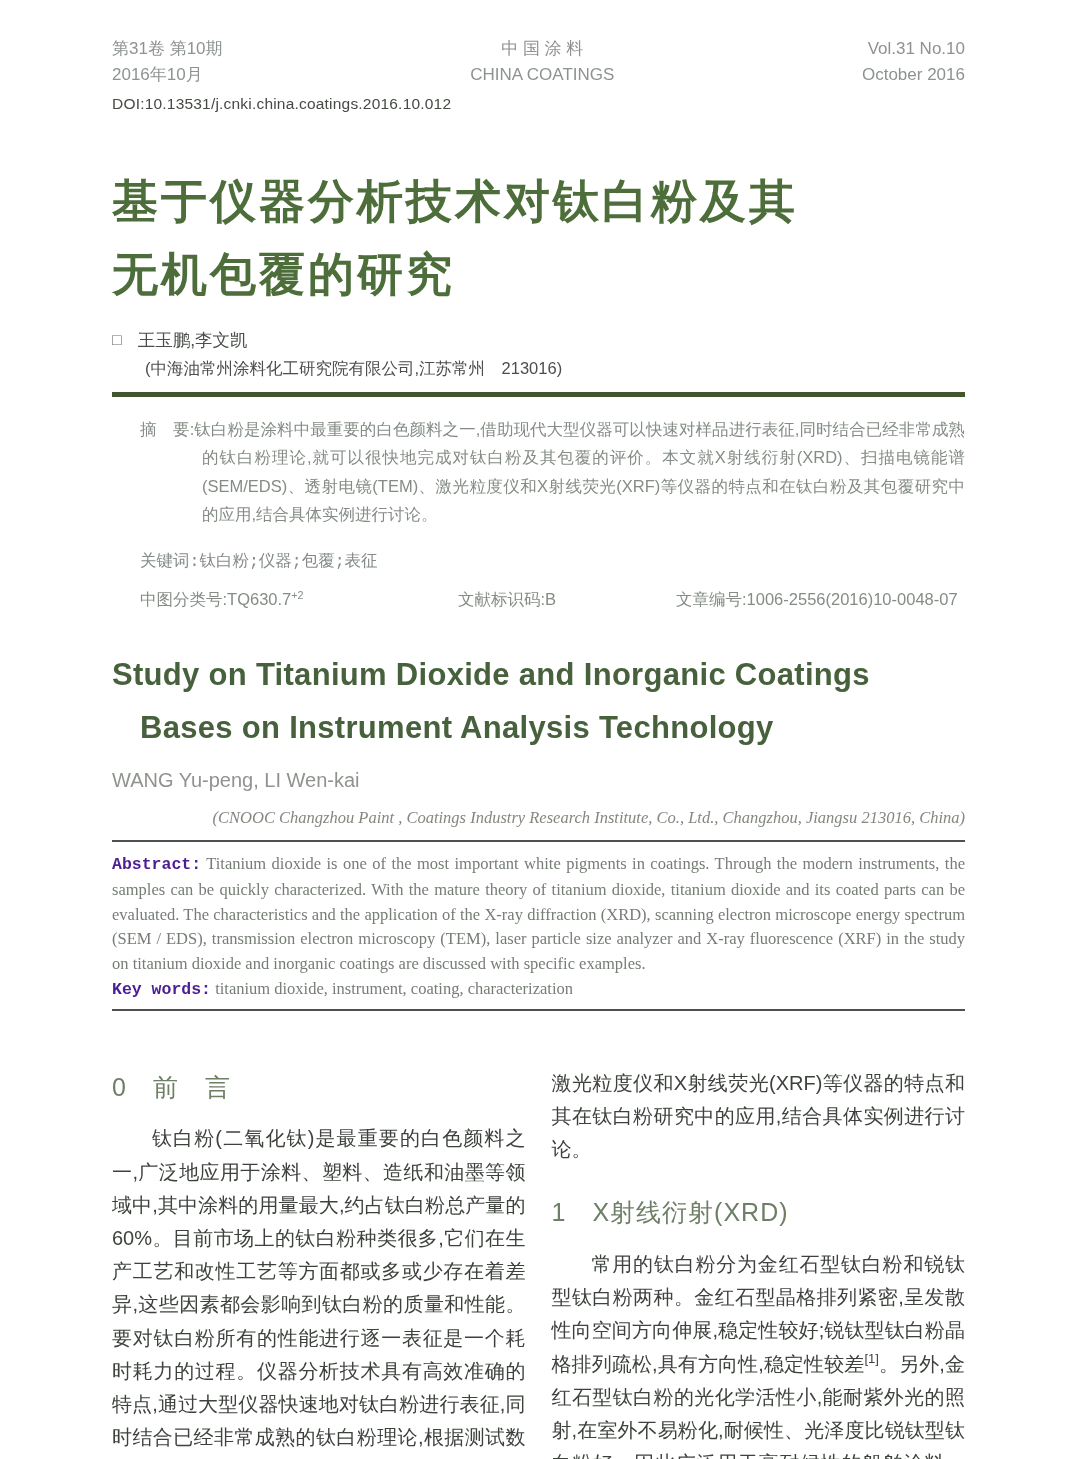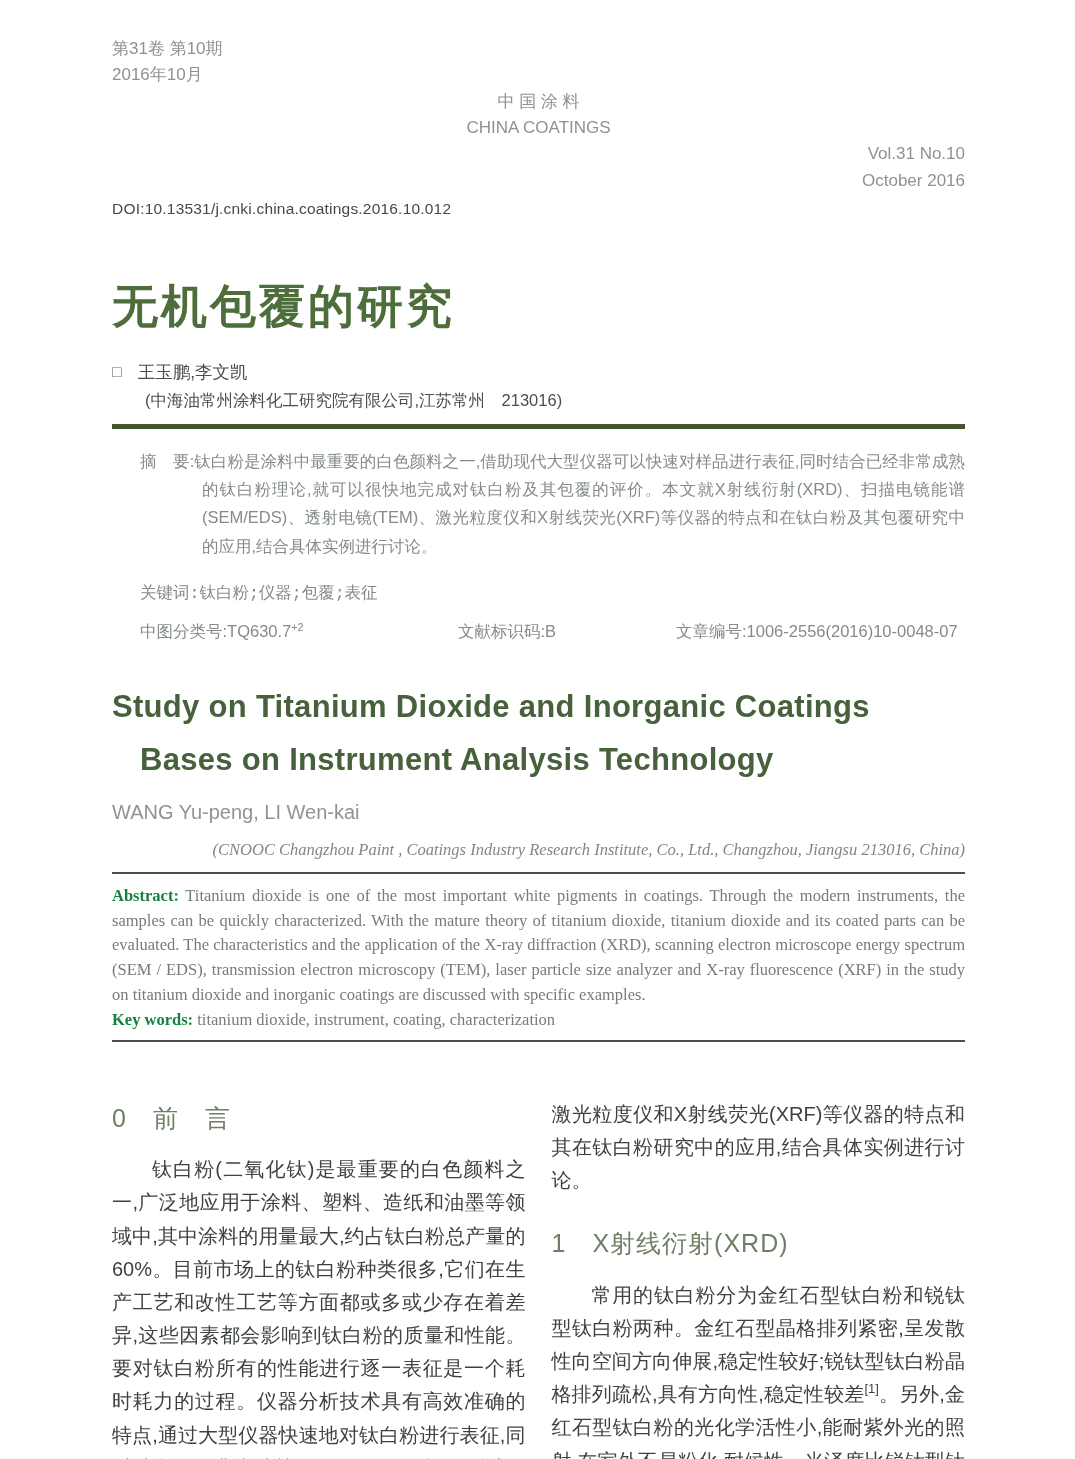--- a/index.html
+++ b/index.html
@@ -7,21 +7,21 @@
   body {
     width: 1075px; height: 1459px;
     font-family: "Liberation Sans", sans-serif;
     color: #3d423c;
     overflow: hidden;
     position: relative;
   }
   .page { padding: 36px 110px 0 112px; }
 
   
-  .journal-header { display: flex; justify-content: space-between; color: #8d938f; font-size: 17px; line-height: 1.55; flex-direction: column; }
+  .journal-header { display: flex; justify-content: space-between; color: #8d938f; font-size: 17px; line-height: 1.55; }
   .jh-left { text-align: left; }
   .jh-center { text-align: center; }
   .jh-right { text-align: right; }
   .doi-line { margin-top: 6px; font-size: 15.5px; color: #454a44; letter-spacing: 0.2px; }
 
   
   .title-cn { margin-top: 52px; color: #4d6e3a; font-weight: bold; font-size: 46px; letter-spacing: 3px; line-height: 1.6; }
 
   
   .authors-row { margin-top: 16px; font-size: 17.5px; color: #4a4f49; display: flex; align-items: center; }
@@ -41,21 +41,21 @@
 
   
   .title-en { margin-top: 46px; color: #47613d; font-weight: bold; font-size: 31px; line-height: 1.0; letter-spacing: 0.3px; }
   .title-en .t2 { margin-top: 22px; margin-left: 28px; }
   .authors-en { margin-top: 26px; font-size: 20px; color: #8f948e; }
   .affiliation-en { margin-top: 16px; font-size: 16.5px; color: #83887f; font-style: italic; font-family: "Liberation Serif", serif; text-align: right; }
   .thin-line { margin-top: 12px; border-top: 2px solid #50504b; }
 
   
   .abstract-en { margin-top: 10px; font-family: "Liberation Serif", serif; font-size: 16.5px; color: #767d75; line-height: 1.5; text-align: justify; }
-  .abstract-en b, .kw-en b { color: #15803d; font-family: Liberation Serif, serif; }
+  .abstract-en b, .kw-en b { color: #4c1d95; font-family: Liberation Mono, monospace; }
   .kw-en { margin-top: 2px; font-family: "Liberation Serif", serif; font-size: 16.5px; color: #767d75; }
   .thin-line2 { margin-top: 10px; border-top: 2px solid #50504b; }
 
   
   .columns { margin-top: 56px; display: flex; gap: 26px; }
   .col { flex: 1 1 0; font-size: 20px; line-height: 1.66; color: #3d423c; text-align: justify; }
   .sec-heading { font-size: 25px; color: #6e7f66; font-weight: normal; margin-bottom: 14px; letter-spacing: 1px; }
   .col .para { text-indent: 2em; }
   .col .para-cont { text-indent: 0; }
   .sec-heading.mt { margin-top: 26px; margin-bottom: 14px; }
@@ -75,20 +75,21 @@
       <div>CHINA COATINGS</div>
     </div>
     <div class="jh-right">
       <div>Vol.31  No.10</div>
       <div>October  2016</div>
     </div>
   </div>
   <div class="doi-line">DOI:10.13531/j.cnki.china.coatings.2016.10.012</div>
 
   <div class="title-cn">
+    <div>基于仪器分析技术对钛白粉及其</div>
     <div>无机包覆的研究</div>
   </div>
 
   <div class="authors-row">
     <span class="author-marker">□</span>
     <span>王玉鹏,李文凯</span>
   </div>
   <div class="affiliation-cn">(中海油常州涂料化工研究院有限公司,江苏常州　213016)</div>
 
   <div class="green-divider"></div>

